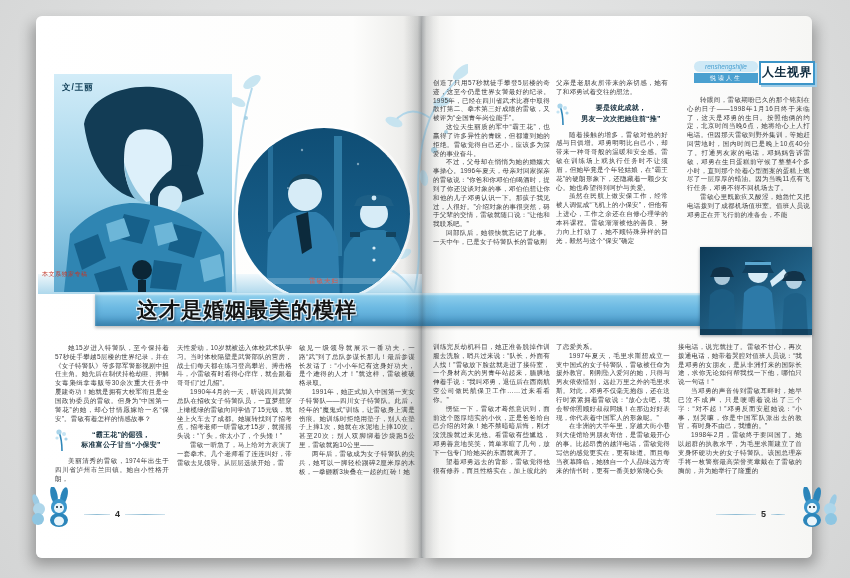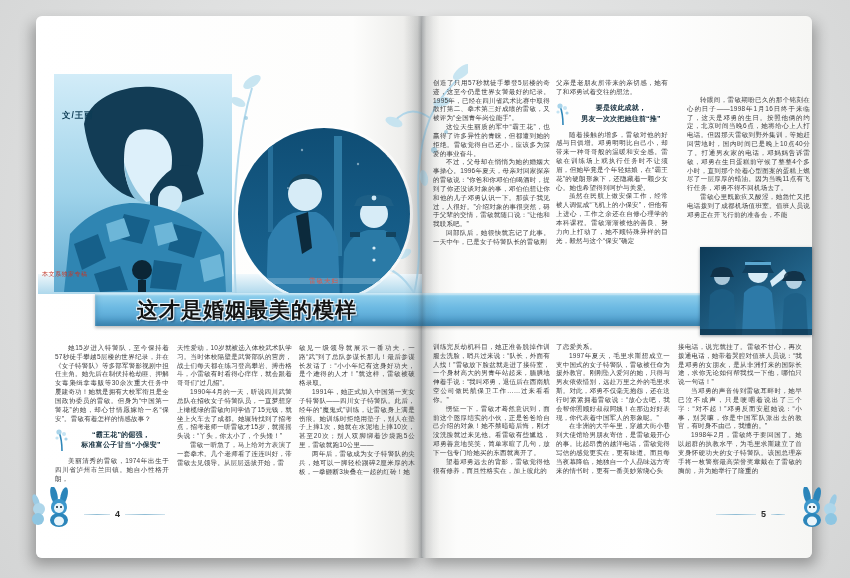--- a/index.html
+++ b/index.html
@@ -17,21 +17,21 @@
     background:linear-gradient(to right,rgba(0,0,0,0) 0%,rgba(40,50,60,.10) 38%,rgba(40,50,60,.28) 50%,rgba(40,50,60,.10) 62%,rgba(0,0,0,0) 100%);}
 
   
   .portrait{position:absolute;left:54px;top:74px;width:178px;height:218px;z-index:2;overflow:hidden;}
   .circlephoto{position:absolute;left:238px;top:128px;width:172px;height:172px;border-radius:50%;z-index:3;overflow:hidden;box-shadow:0 0 0 3px rgba(255,255,255,.6);}
   .officers{position:absolute;left:700px;top:247px;width:112px;height:88px;z-index:6;overflow:hidden;box-shadow:0 1px 3px rgba(0,20,40,.4);}
   .vines{position:absolute;z-index:2;pointer-events:none;opacity:.85;}
   .band-left{position:absolute;left:38px;top:274px;width:384px;height:20px;z-index:1;
     background:linear-gradient(#f0f8fc,#aed8ec);}
 
-  .author-credit{position:absolute;left:62px;top:82px;z-index:4;font-size:8.5px;font-weight:bold;color:#0d3c55;letter-spacing:1px;margin-top:28px;}
+  .author-credit{position:absolute;left:62px;top:82px;z-index:4;font-size:8.5px;font-weight:bold;color:#0d3c55;letter-spacing:1px;}
   .photo-credit{position:absolute;left:42px;top:270px;z-index:4;font-size:6px;color:#c23a2c;letter-spacing:.5px;}
   .circle-caption{position:absolute;left:0;right:0;bottom:14px;text-align:center;font-size:6.5px;color:#e05545;z-index:4;letter-spacing:1px;}
 
   
   .headline-bar{position:absolute;left:95px;top:293px;width:698px;height:33px;z-index:5;display:flex;align-items:center;
     background:linear-gradient(#93d2ee 0%,#6cb9e2 45%,#4f9fcd 100%);
     box-shadow:inset 0 2px 2px rgba(255,255,255,.55), inset 0 -5px 7px rgba(15,70,110,.35), 0 2px 3px rgba(0,0,0,.25);}
   .headline-bar span{font-weight:bold;color:#141414;white-space:nowrap;
     text-shadow:-1px -1px 0 #eaf6fd,1px -1px 0 #eaf6fd,-1px 1px 0 #eaf6fd,1px 1px 0 #eaf6fd,2px 2px 2px rgba(10,30,60,.45);}
   .hl1{font-size:20px;margin-left:44px;letter-spacing:.5px;}
@@ -206,20 +206,25 @@
       <path d="M70,34 L84,22 L88,28 L72,40 Z" fill="#d8ecf7"></path>
       <g opacity=".85">
         <circle cx="94" cy="34" r="8" fill="#cfe6f4"></circle>
         <path d="M84,30 C84,22 104,22 104,30 L106,34 L82,34 Z" fill="#102c40"></path>
         <path d="M82,88 L84,52 C90,44 102,44 106,52 L108,88 Z" fill="#1d5f86"></path>
       </g>
       <rect x="0" y="82" width="112" height="6" fill="#0a2b42" opacity=".6"></rect>
     </svg>
   </div>
 
+  <div class="rp-header">
+    <div class="pinyin-pill">renshengshijie</div>
+    <div class="tagline-strip">悦读人生</div>
+    <div class="section-title-box">人生视界</div>
+  </div>
 
   <div class="col col-l1">
     <p>她15岁进入特警队，至今保持着57秒徒手攀越5层楼的世界纪录，并在《女子特警队》等多部军警影视剧中担任主角。她先后在制伏持枪劫匪、押解女毒枭缉拿毒贩等30余次重大任务中屡建奇功！她就是拥有大校军衔且是全国政协委员的雷敏。但身为“中国第一警花”的她，却心甘情愿嫁给一名“保安”。雷敏有着怎样的情感故事？</p>
     <div class="quote-block">
       <svg width="15" height="22" viewBox="0 0 15 22">
         <path d="M7,22 C7,14 6,8 4,3" stroke="#2e86b8" stroke-width="1.6" fill="none"></path>
         <circle cx="4" cy="3" r="2.6" fill="#a8d4ea"></circle>
           <circle cx="9" cy="5" r="2" fill="#c4e3f2"></circle>
         <circle cx="11" cy="10" r="1.6" fill="#a8d4ea"></circle>
           <circle cx="2" cy="9" r="1.6" fill="#c4e3f2"></circle>

